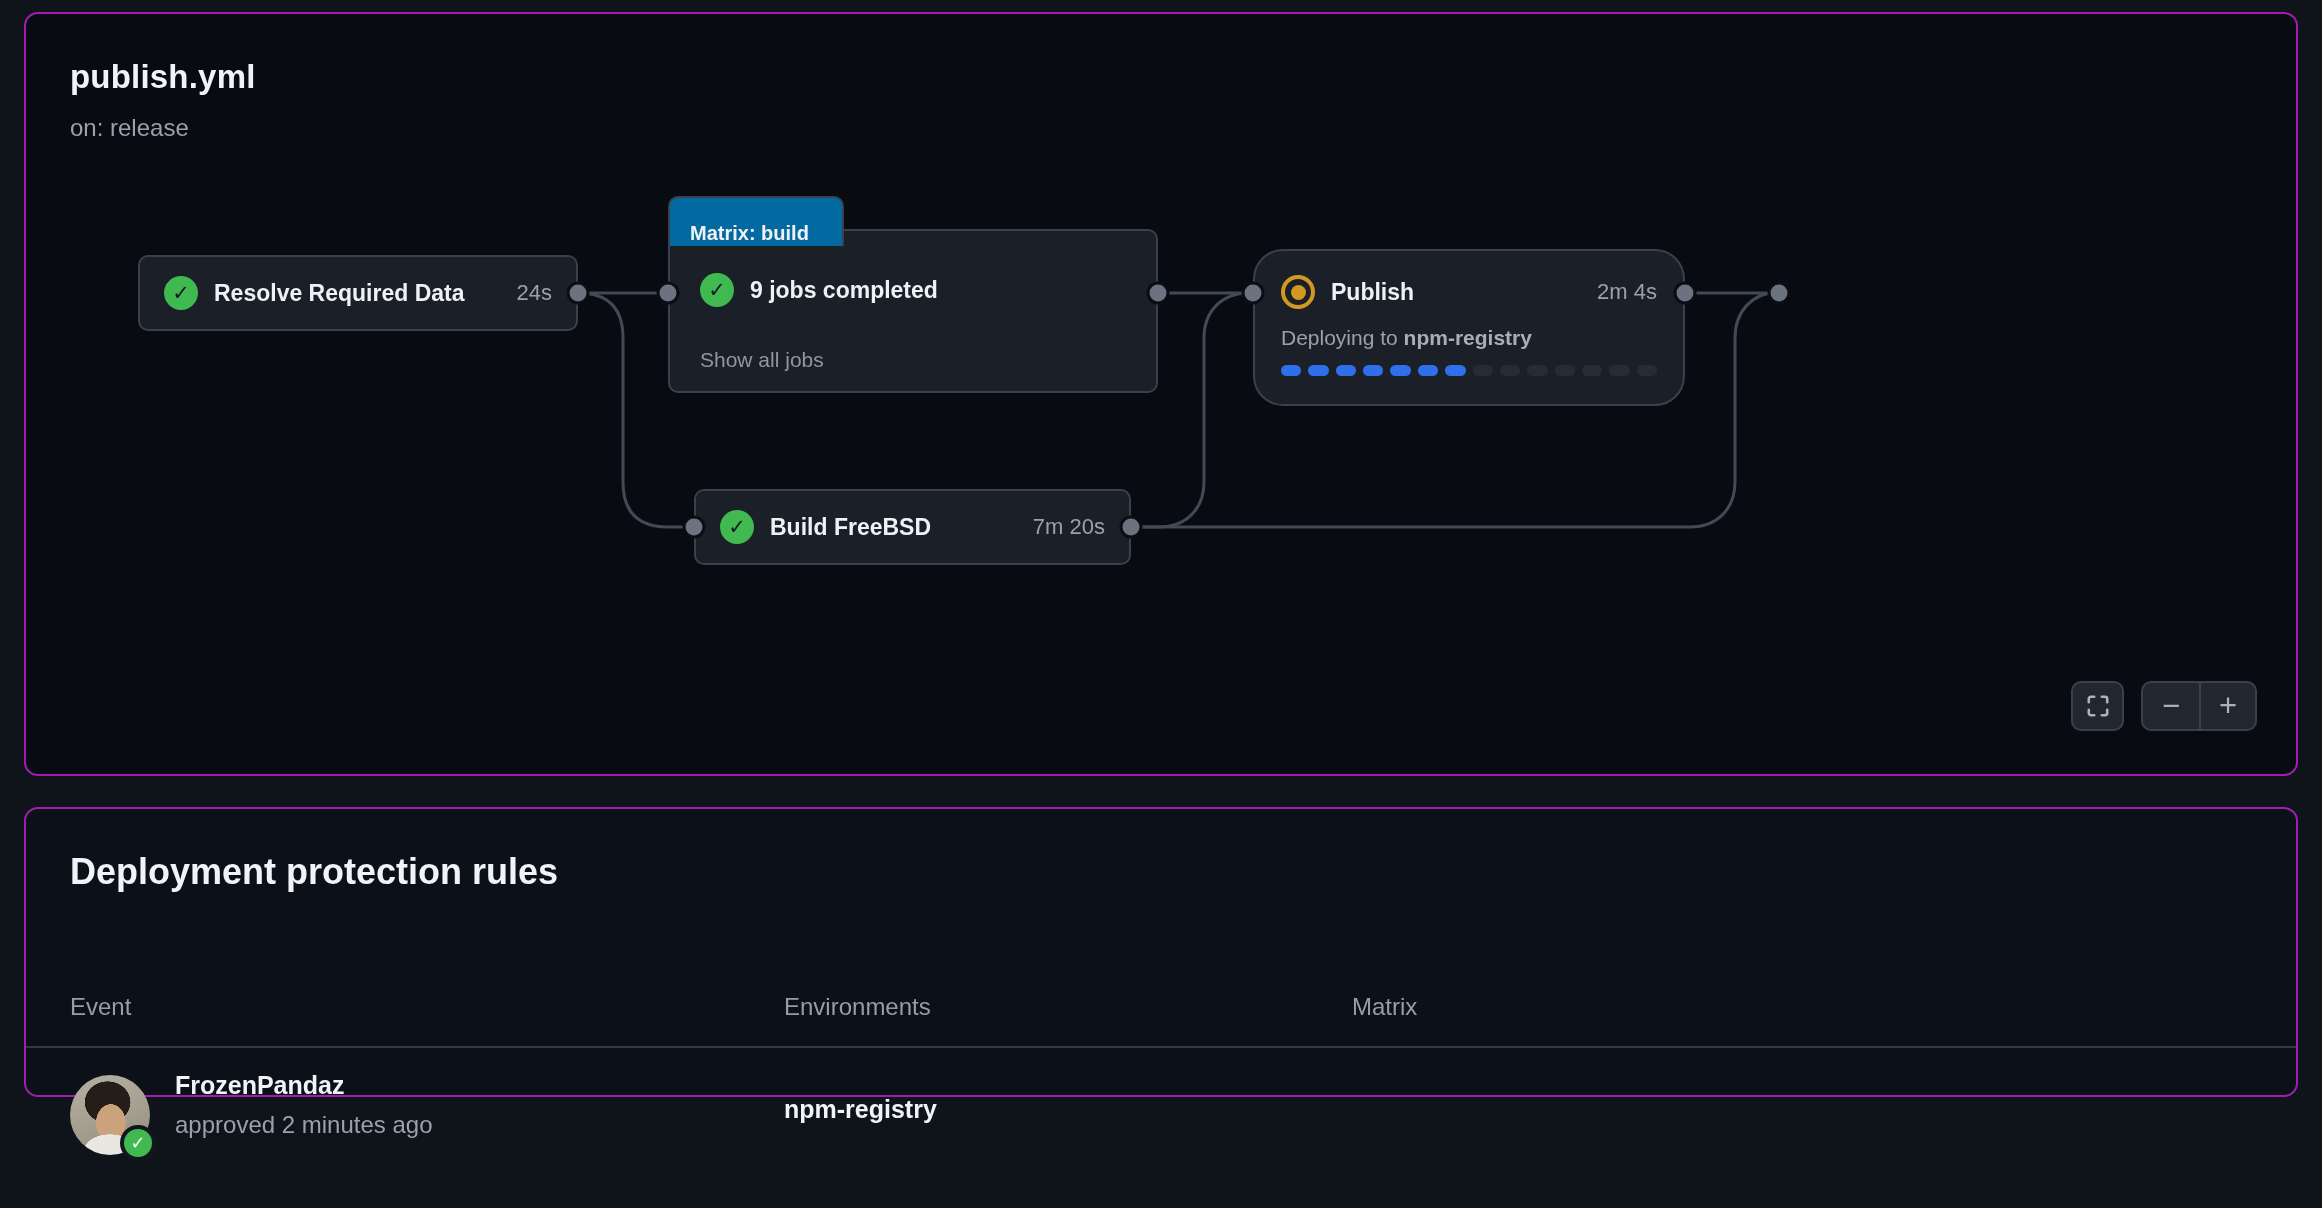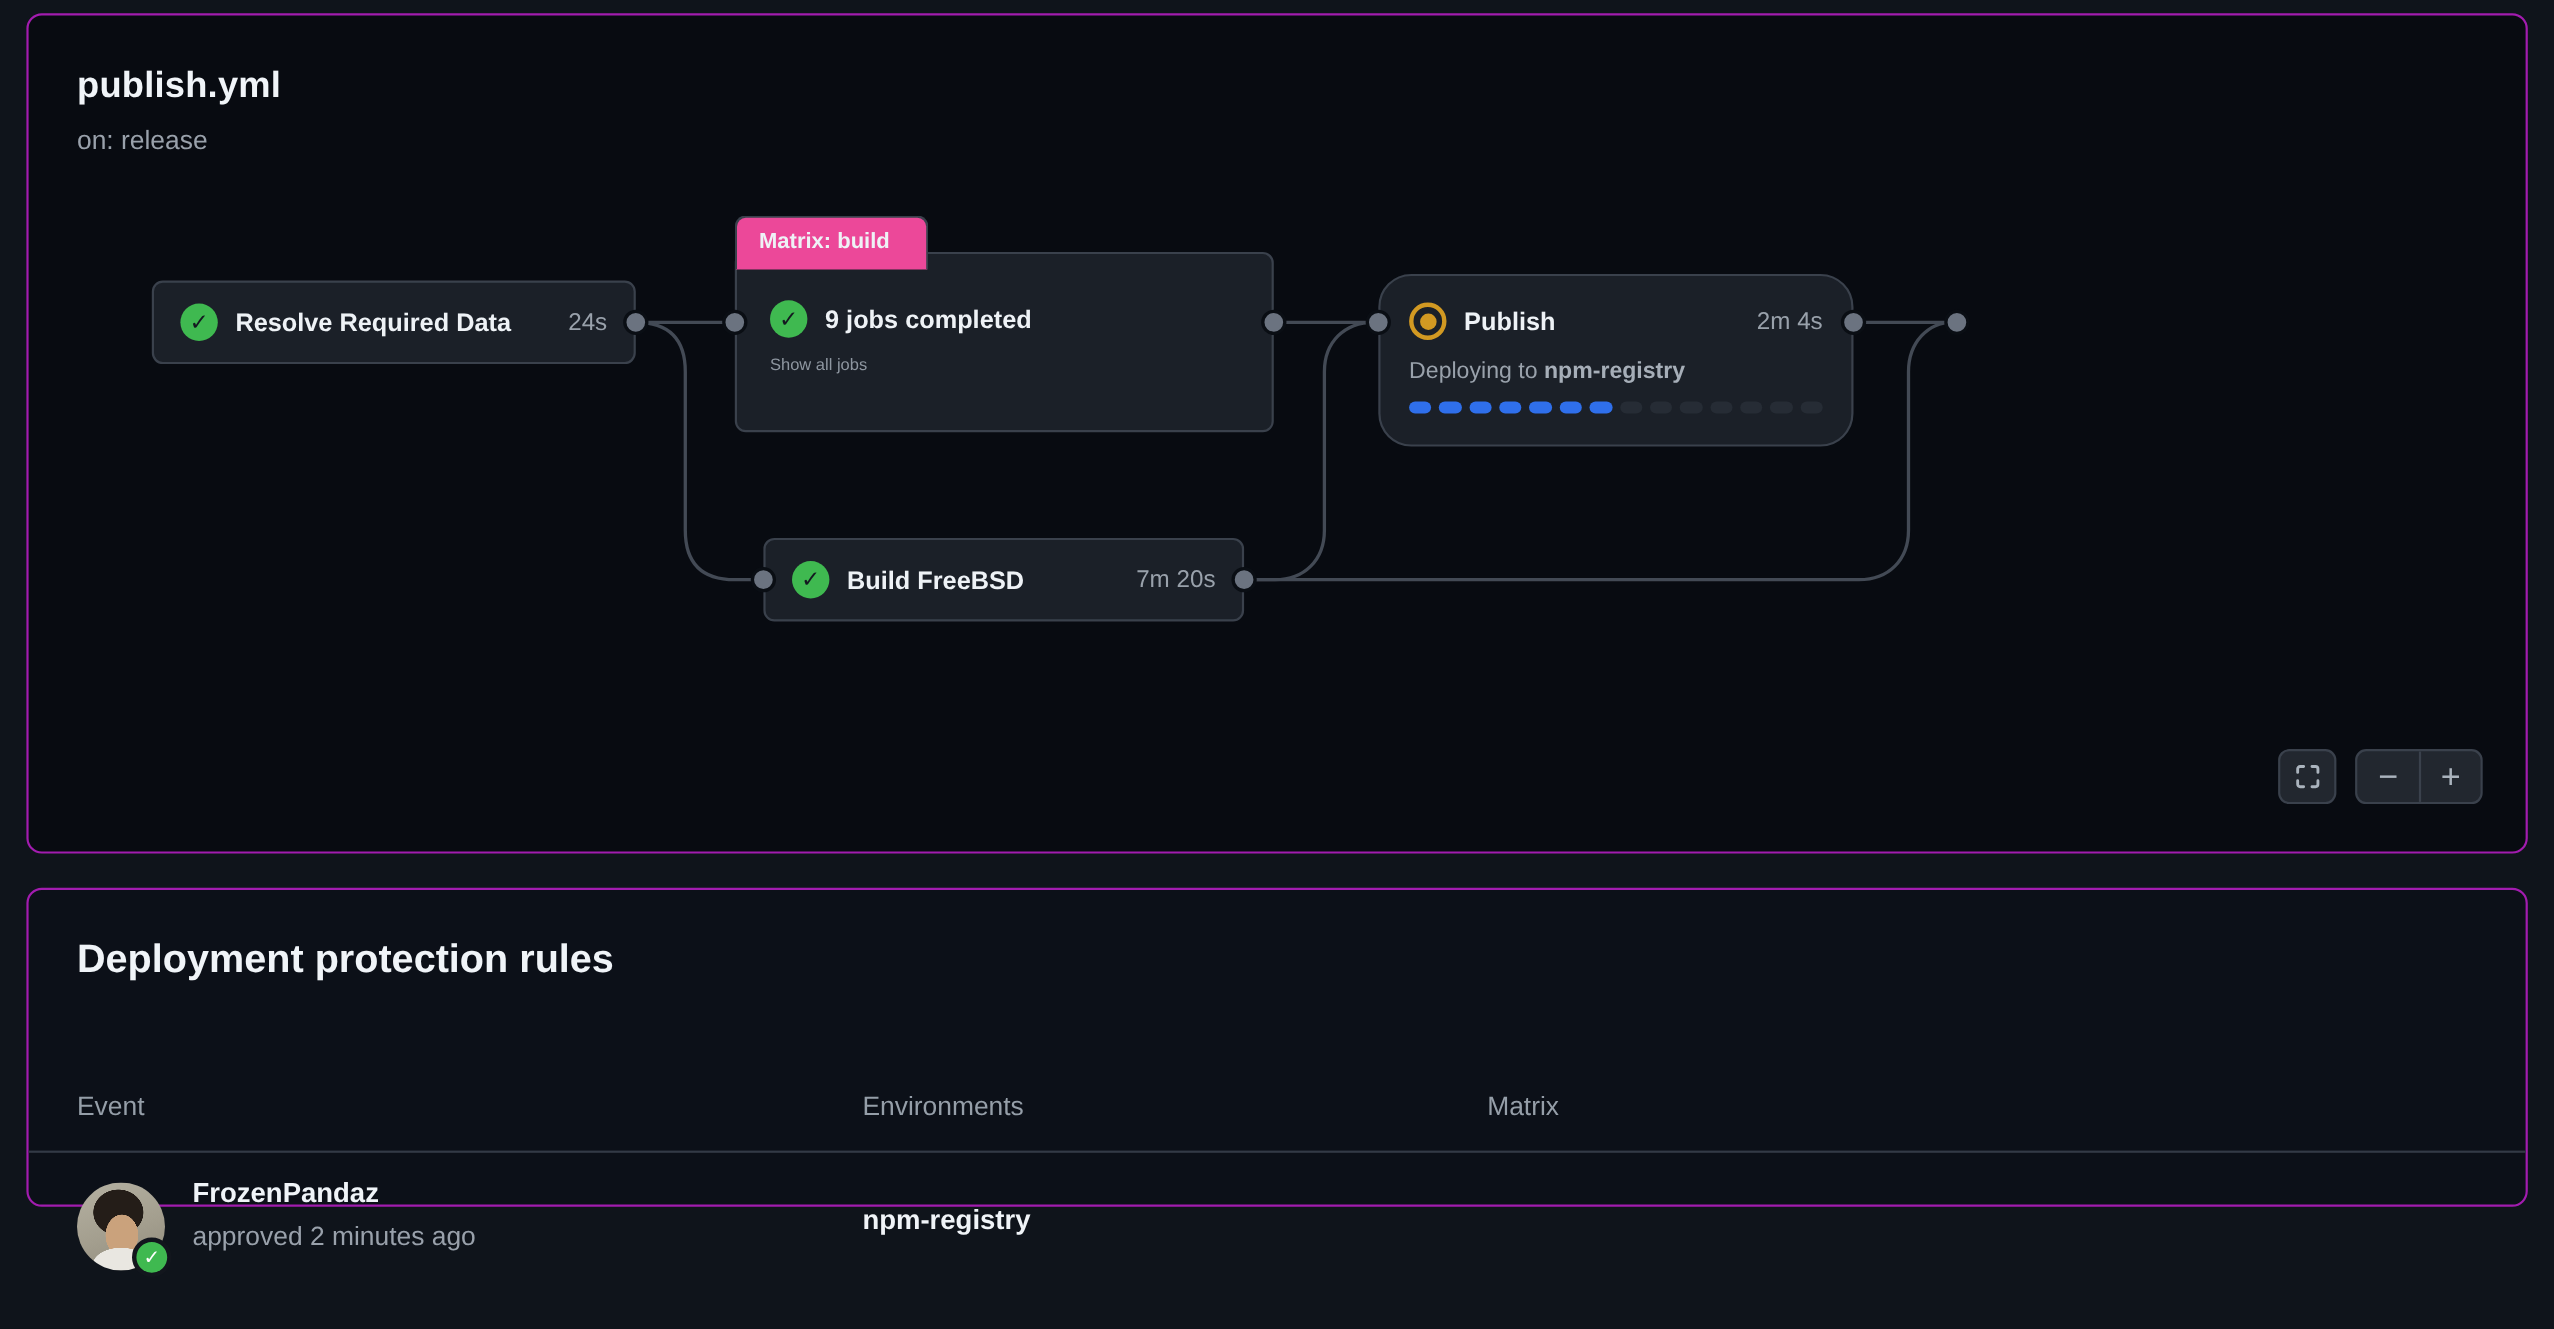--- a/index.html
+++ b/index.html
@@ -52,31 +52,31 @@
   }
   .icon-progress i { display: block; width: 15px; height: 15px; border-radius: 50%; background: var(--attention-yellow); }
   .icon-pending {
     width: 31px; height: 31px; border-radius: 50%; flex: 0 0 31px;
     border: 3px solid var(--pending-gray);
   }
 
   
   #matrix-tab {
     position: absolute; left: 642px; top: 182px; width: 176px; height: 49px;
-    background: #ec4899; border: 2px solid #3a414c; border-bottom: none;
+    background: #0369a1; border: 2px solid #3a414c; border-bottom: none;
     border-radius: 10px 10px 0 0;
-    padding: 10px 20px; font-size: 20px; font-weight: 600; color: #eef2f6;
+    padding: 24px 20px; font-size: 20px; font-weight: 600; color: #eef2f6;
     z-index: 3; white-space: nowrap;
   }
   #matrix-body {
     left: 642px; top: 215px; width: 490px; height: 164px;
     display: block; padding: 42px 30px 0 30px; z-index: 2;
   }
   .matrix-row { display: flex; align-items: center; }
-  .matrix-link { display: inline-block; margin-top: 16px; font-size: 15px; color: #8e96a0; cursor: pointer; }
+  .matrix-link { display: inline-block; margin-top: 41px; font-size: 21px; color: #8e96a0; cursor: pointer; }
 
   
   #node-publish {
     left: 1227px; top: 235px; width: 432px; height: 157px;
     display: block; padding: 24px 26px 0 26px; border-radius: 30px;
   }
   .publish-row1 { display: flex; align-items: center; }
   .deploy-line { margin-top: 17px; font-size: 21px; color: #99a1ab; white-space: nowrap; }
   .deploy-line b { font-weight: 700; color: #a6aeb8; }
   .progress-bar { margin-top: 15px; display: flex; gap: 7px; width: 100%; }

